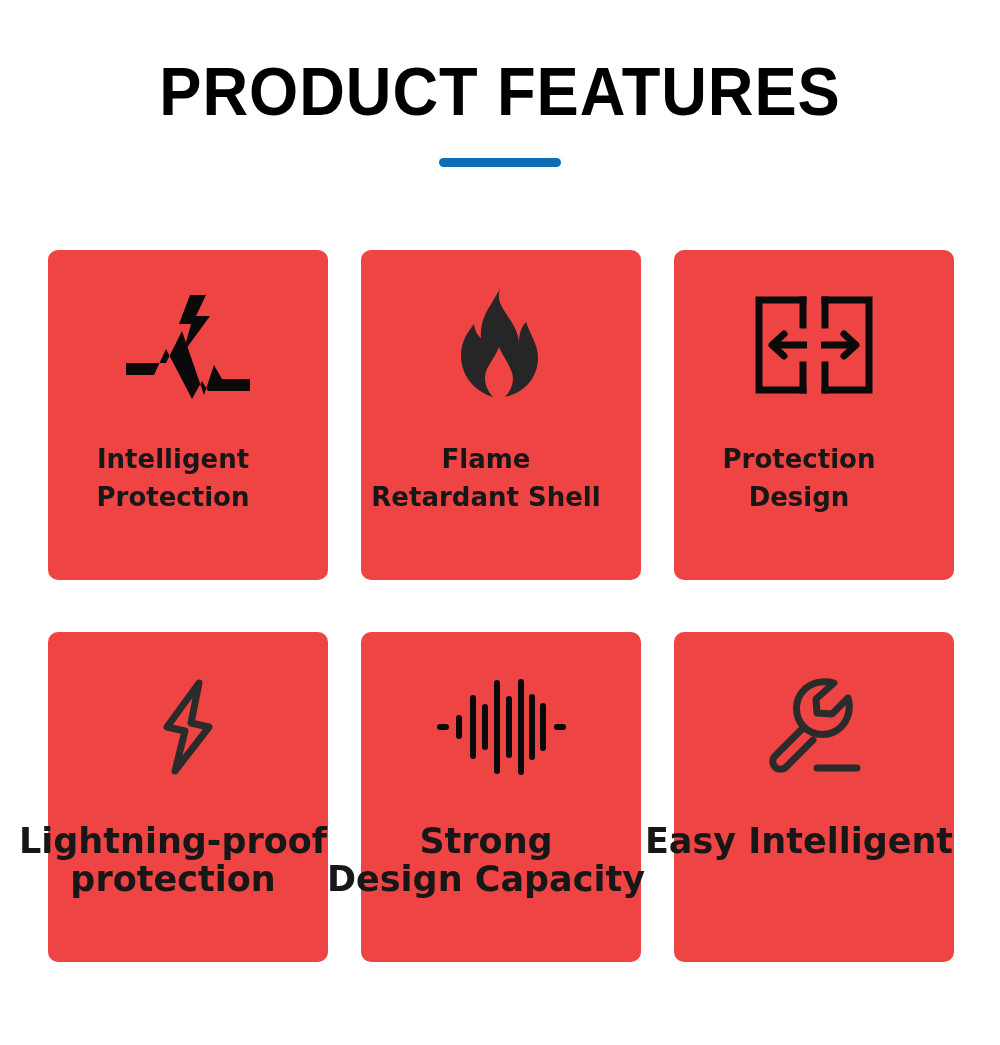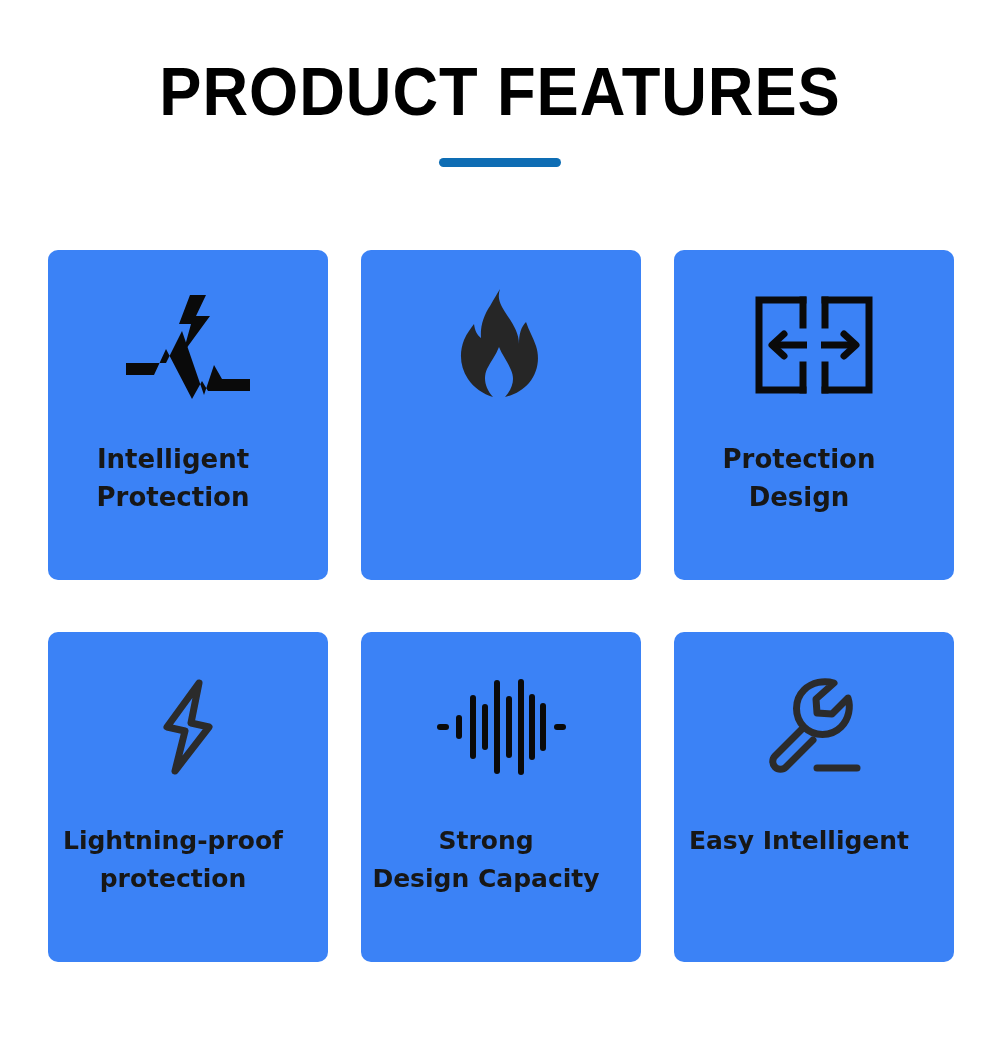--- a/index.html
+++ b/index.html
@@ -57,21 +57,21 @@
     width: 906px;
     display: grid;
     grid-template-columns: 280px 280px 280px;
     grid-template-rows: 330px 330px;
     column-gap: 33px;
     row-gap: 52px;
   }
 
   .feature-card {
     position: relative;
-    background: #3b82f6;
+    background: #ef4444;
     border-radius: 10px;
     display: flex;
     flex-direction: column;
     align-items: center;
     overflow: visible;
   }
 
   .icon-wrap {
     height: 190px;
     display: flex;
@@ -90,21 +90,21 @@
     line-height: 38px;
     color: #171717;
     text-align: center;
     width: 340px;
     margin-left: -30px;
     white-space: pre-line;
   }
 
   
   .feature-card.row2 .feature-label {
-    font-size: 25px;
+    font-size: 35px;
     line-height: 38px;
   }
 </style>
 </head>
 <body>
 
 <div class="page">
 
   <div class="header">
     <h1 class="page-title">PRODUCT FEATURES</h1>
@@ -132,20 +132,22 @@
           <path d="M47 0 C44 9 47 15 52 23 C60 35 66 44 66 55
                    C66 45 68 38 73 33 C76 42 80 48 83 57
                    C87 69 85 83 76 94 C70 101 61 106 52 108
                    C60 99 62 90 58 81 C55 73 49 66 46 58
                    C43 66 38 72 34 80 C30 89 32 99 40 108
                    C30 105 21 99 15 90 C7 78 6 64 11 51
                    C14 44 18 39 21 35 C22 42 24 46 28 49
                    C27 37 31 26 37 17 C41 10 44 5 47 0 Z" fill="#262626"></path>
         </svg>
       </div>
+      <div class="feature-label">Flame
+Retardant Shell</div>
     </div>
 
     <div class="feature-card row1">
       <div class="icon-wrap">
         <svg width="128" height="100" viewBox="0 0 128 100" fill="none" stroke="#0A0A0A" stroke-width="7" stroke-linecap="square" stroke-linejoin="miter">
 
           <path d="M53 5 L9 5 L9 95 L53 95"></path>
           <path d="M53 5 L53 30"></path>
           <path d="M53 95 L53 70"></path>
 

